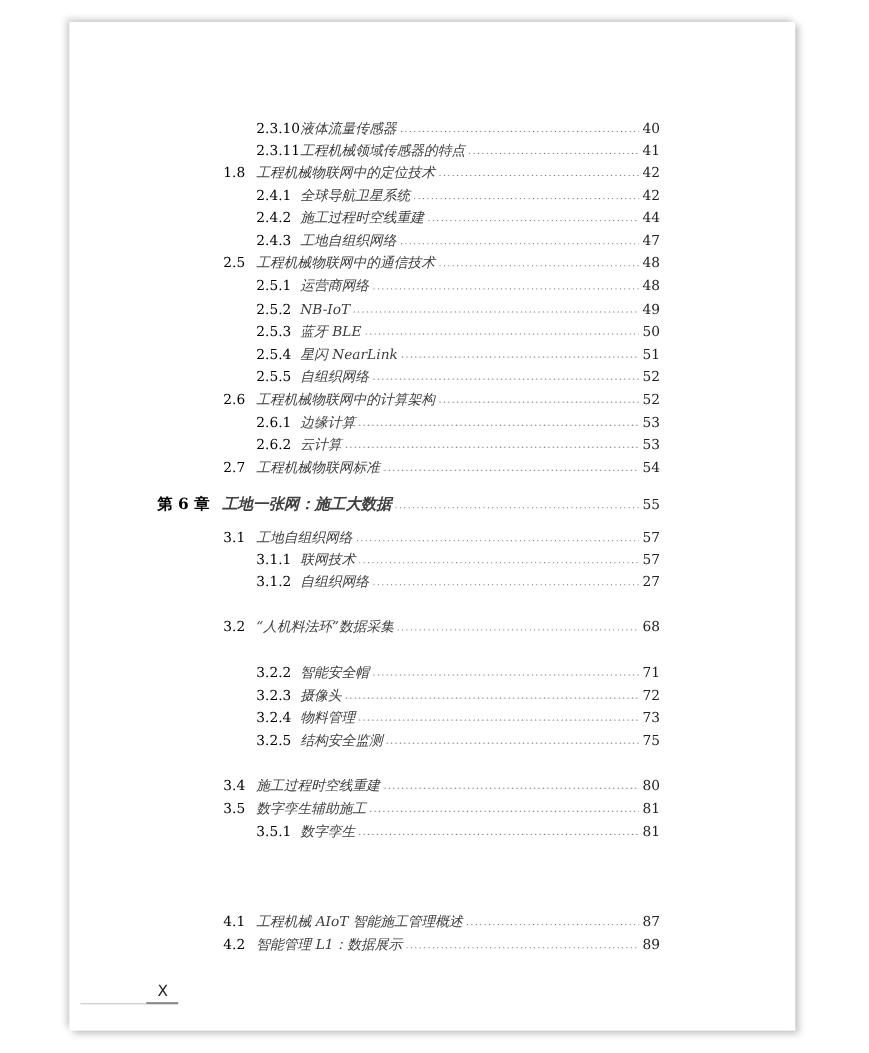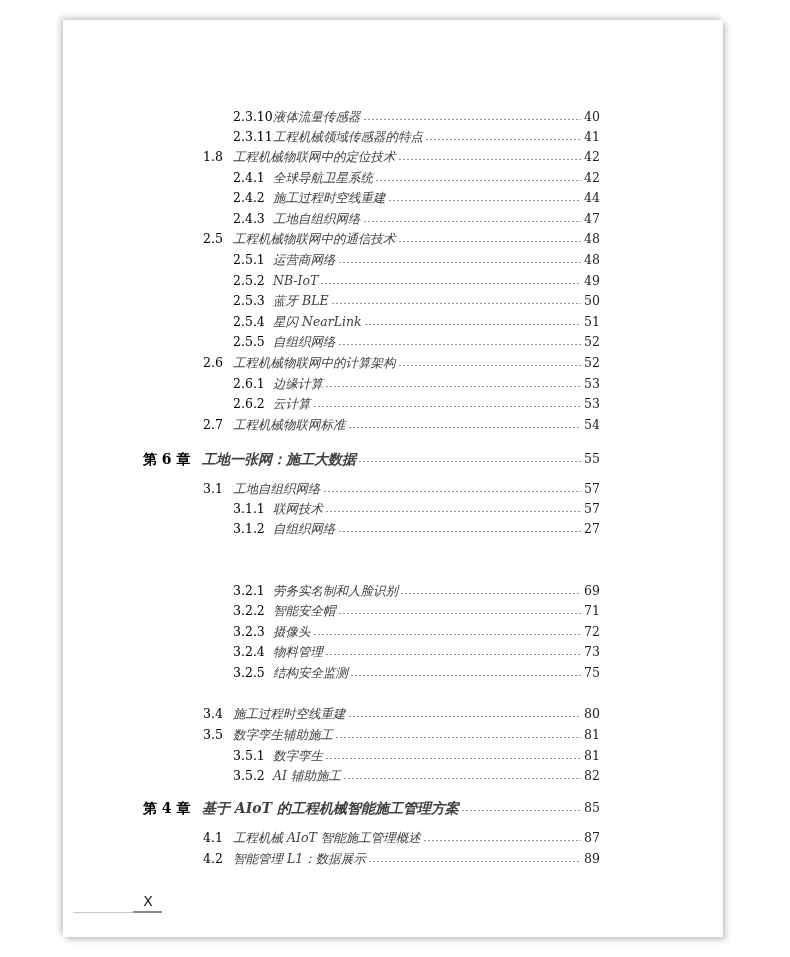--- a/index.html
+++ b/index.html
@@ -169,25 +169,25 @@
       <span class="title">联网技术</span>
       <span class="leader"></span>
       <span class="page-no">57</span>
     </div>
     <div class="row lvl3" style="top:499px">
       <span class="num">3.1.2</span>
       <span class="title">自组织网络</span>
       <span class="leader"></span>
       <span class="page-no">27</span>
     </div>
-    <div class="row lvl3" style="top:561px">
-      <span class="num">3.2.1</span>
-      <span class="title">劳务实名制和人脸识别</span>
-      <span class="leader"></span>
-      <span class="page-no">69</span>
+    <div class="row lvl2" style="top:540px">
+      <span class="num">3.2</span>
+      <span class="title">“人机料法环”数据采集</span>
+      <span class="leader"></span>
+      <span class="page-no">68</span>
     </div>
     <div class="row lvl3" style="top:581px">
       <span class="num">3.2.2</span>
       <span class="title">智能安全帽</span>
       <span class="leader"></span>
       <span class="page-no">71</span>
     </div>
     <div class="row lvl3" style="top:602px">
       <span class="num">3.2.3</span>
       <span class="title">摄像头</span>
@@ -217,33 +217,21 @@
       <span class="title">数字孪生辅助施工</span>
       <span class="leader"></span>
       <span class="page-no">81</span>
     </div>
     <div class="row lvl3" style="top:726px">
       <span class="num">3.5.1</span>
       <span class="title">数字孪生</span>
       <span class="leader"></span>
       <span class="page-no">81</span>
     </div>
-    <div class="row lvl3" style="top:746px">
-      <span class="num">3.5.2</span>
-      <span class="title">AI 辅助施工</span>
-      <span class="leader"></span>
-      <span class="page-no">82</span>
-    </div>
-
-    <div class="row chapter" style="top:776px">
-      <span class="num">第 4 章</span>
-      <span class="title">基于 AIoT 的工程机械智能施工管理方案</span>
-      <span class="leader"></span>
-      <span class="page-no">85</span>
-    </div>
+
 
     <div class="row lvl2" style="top:808px">
       <span class="num">4.1</span>
       <span class="title">工程机械 AIoT 智能施工管理概述</span>
       <span class="leader"></span>
       <span class="page-no">87</span>
     </div>
     <div class="row lvl2" style="top:829px">
       <span class="num">4.2</span>
       <span class="title">智能管理 L1：数据展示</span>

